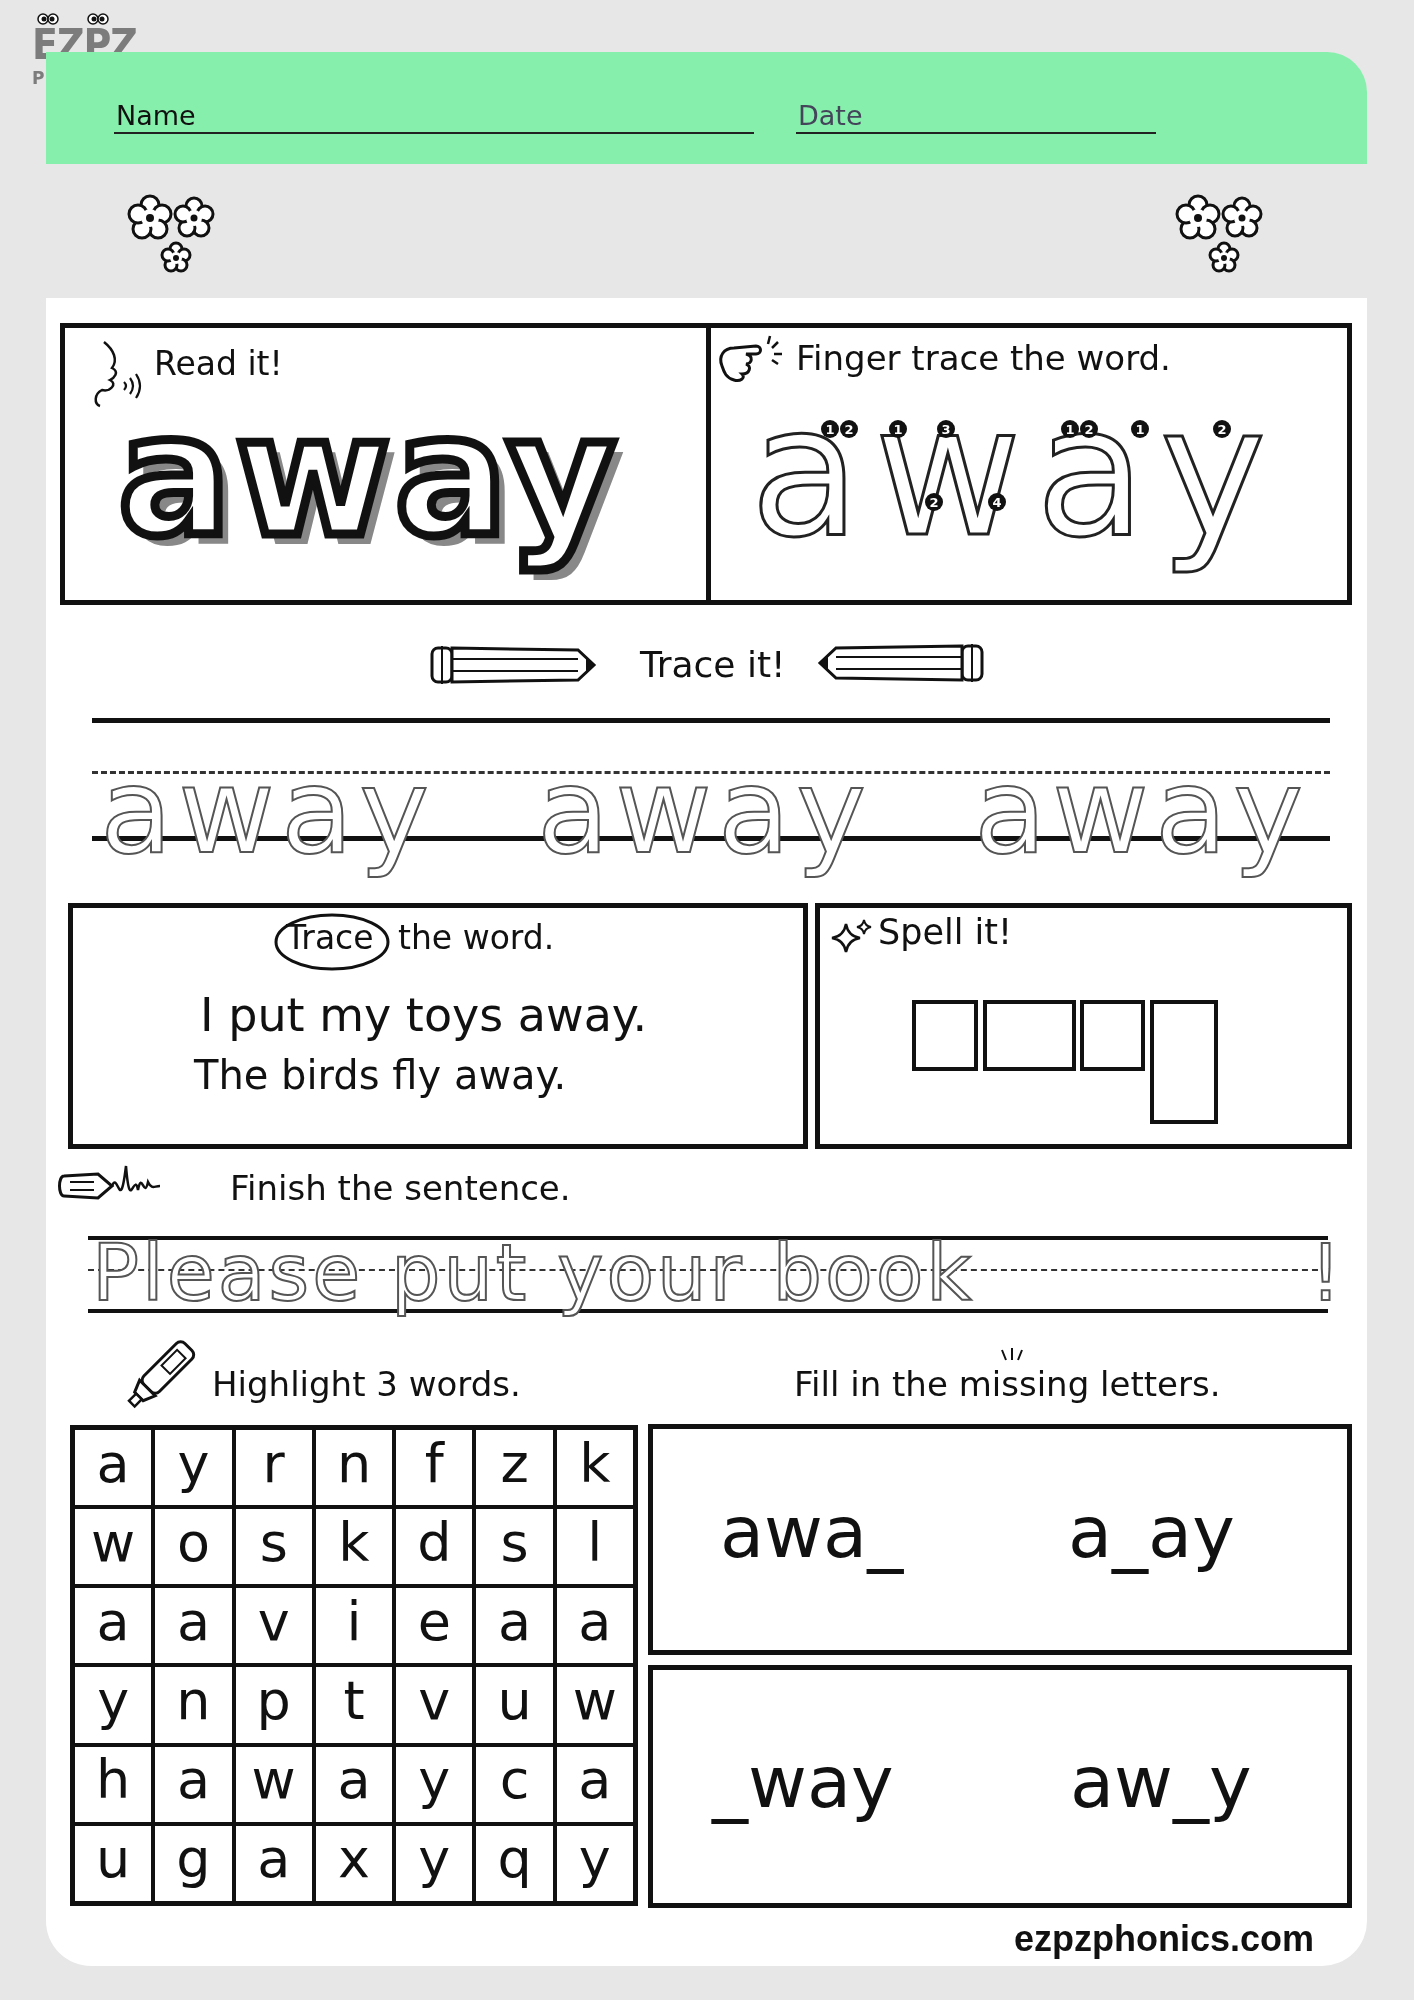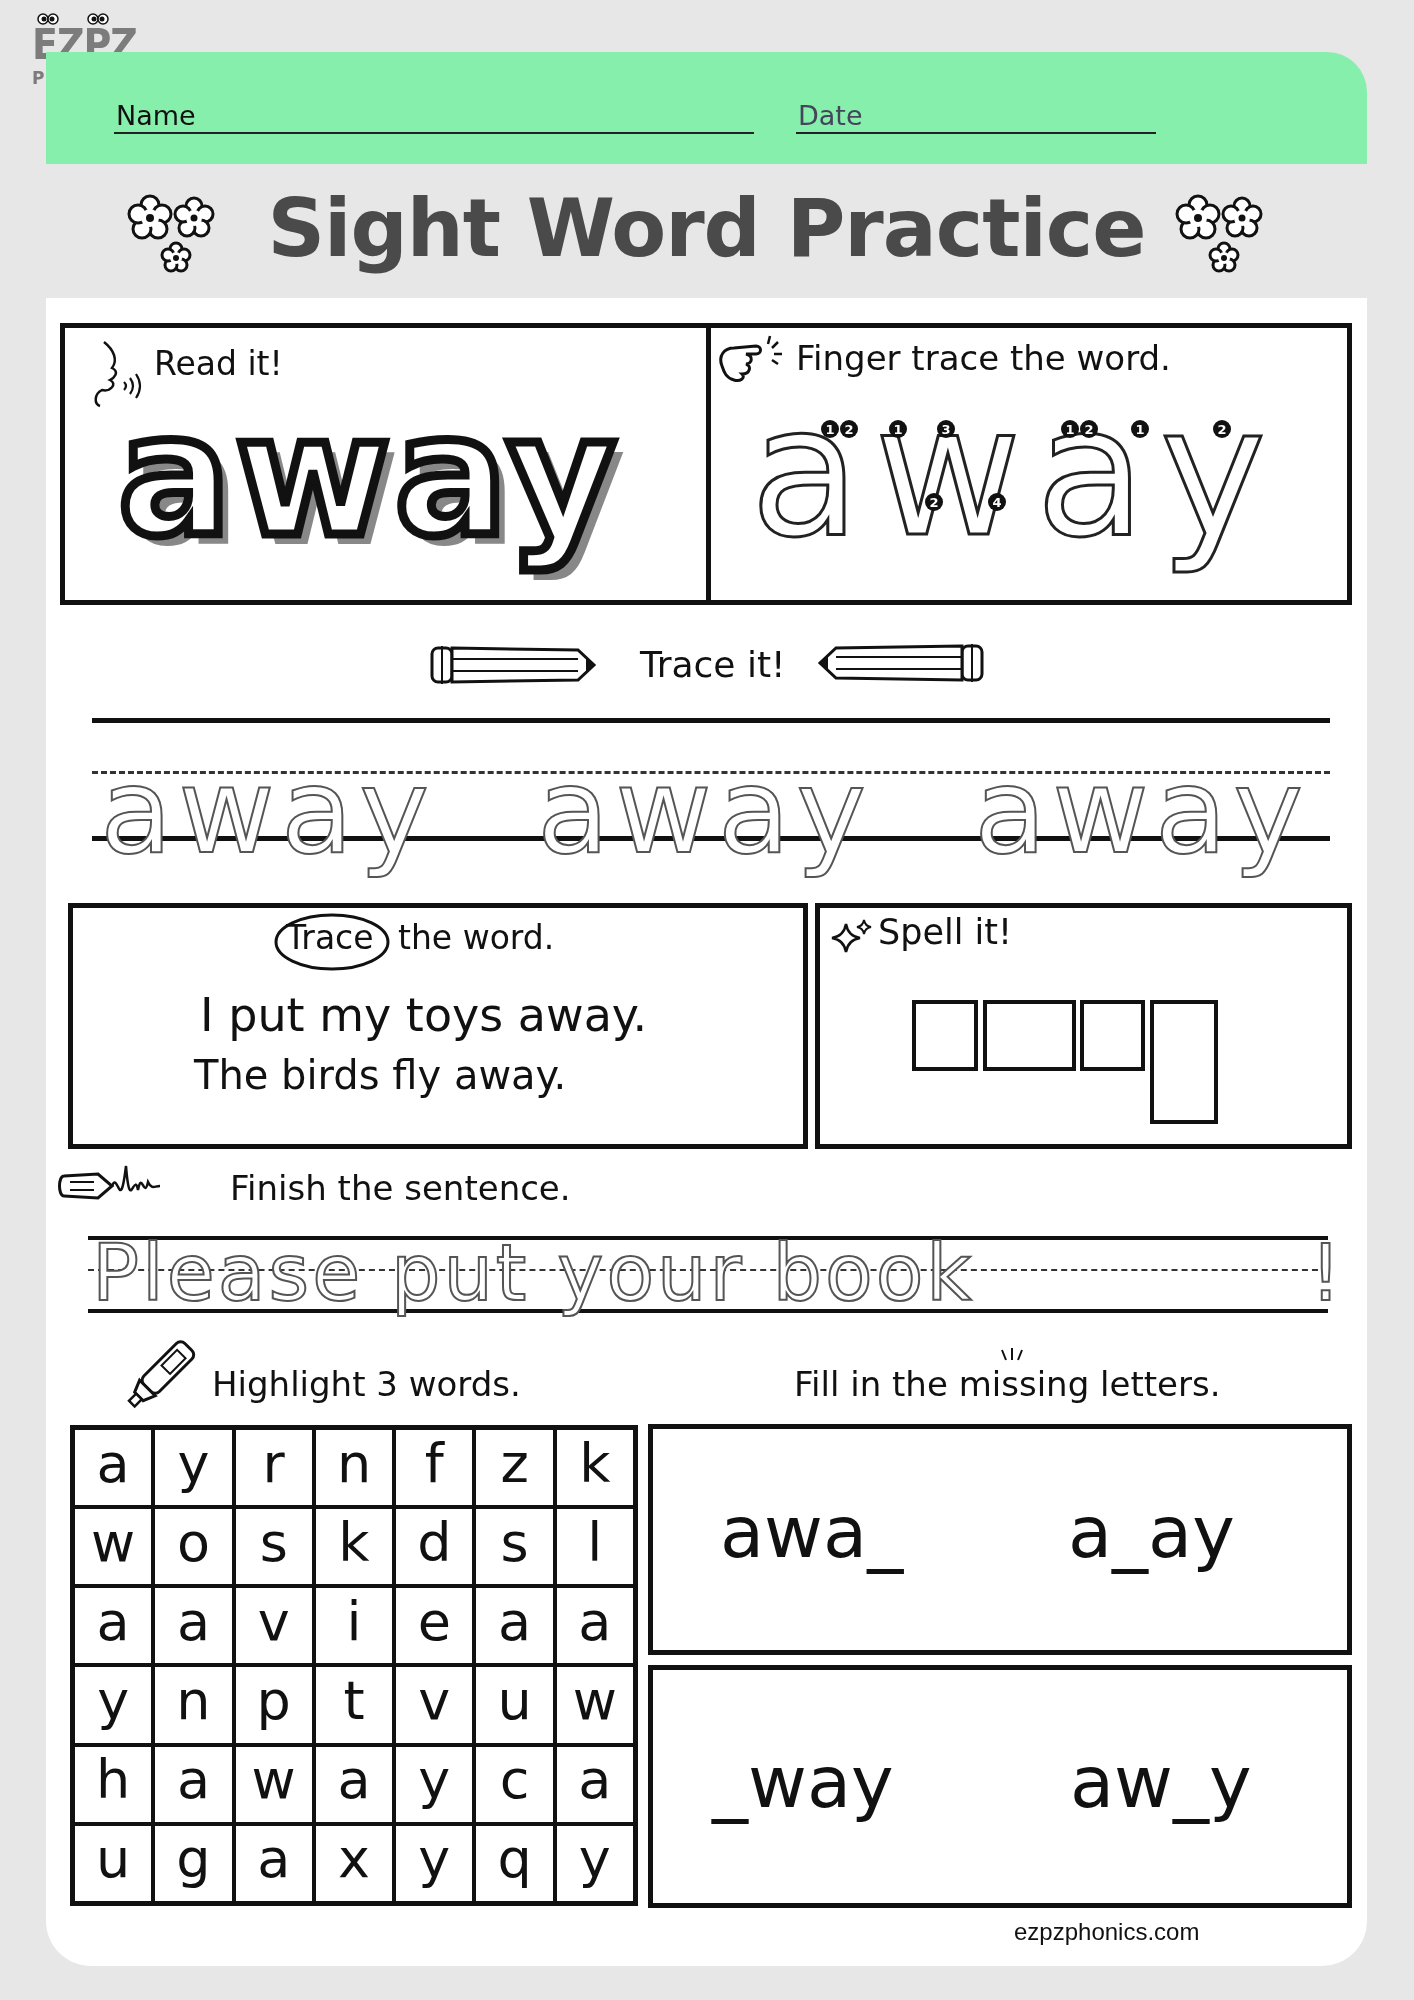--- a/index.html
+++ b/index.html
@@ -38,21 +38,21 @@
   .dashed-line { position: absolute; height: 0; border-top: 3px dashed #333; }
   .dotted-text { position: absolute; font-family: "DejaVu Sans", sans-serif; color: #fff; -webkit-text-stroke: 2px #555; white-space: nowrap; line-height: 1; letter-spacing: 6px; }
 
   .spell-cell { position: absolute; border: 4px solid #111; background: #fff; }
 
   .grid { position: absolute; display: grid; grid-template-columns: repeat(7, 1fr); grid-template-rows: repeat(6, 1fr); border: 3px solid #111; }
   .grid-cell { border: 2px solid #111; display: flex; align-items: center; justify-content: center; font-family: "DejaVu Sans", sans-serif; font-size: 54px; line-height: 1; padding-bottom: 8px; }
 
   .missing { position: absolute; font-family: "DejaVu Sans", sans-serif; font-size: 72px; white-space: nowrap; }
 
-  .footer { position: absolute; font-family: "Liberation Sans", sans-serif; font-weight: normal; font-size: 24px; color: #111; }
+  .footer { position: absolute; font-family: "Liberation Sans", sans-serif; font-weight: bold; font-size: 36px; color: #111; }
 
   svg { overflow: visible; }
 </style>
 </head>
 <body>
 
 <div class="abs logo">
   <span class="eyes" style="left:8px;">
     <svg width="90" height="16">
         <circle cx="7" cy="9" r="5" fill="#fff" stroke="#111" stroke-width="1.5"></circle>
@@ -101,21 +101,20 @@
           <circle cx="5" cy="7" r="6"></circle>
           <circle cx="-5" cy="7" r="6"></circle>
           <circle cx="-8" cy="-3" r="6"></circle>
           <circle cx="0" cy="0" r="6" stroke="none"></circle>
         </g>
     </g>
     <circle cx="28" cy="32" r="4" fill="#111"></circle>
       <circle cx="72" cy="32" r="3.5" fill="#111"></circle>
       <circle cx="54" cy="72" r="3" fill="#111"></circle>
   </svg>
-  <div class="title-text">Sight Word Practice</div>
   <svg class="abs" style="left:1124px; top:22px;" width="130" height="90">
     <g fill="#fff" stroke="#111" stroke-width="3">
       <g transform="translate(28,32)">
           <circle cx="0" cy="-13" r="9"></circle>
           <circle cx="12" cy="-4" r="9"></circle>
           <circle cx="8" cy="11" r="9"></circle>
           <circle cx="-8" cy="11" r="9"></circle>
           <circle cx="-12" cy="-4" r="9"></circle>
           <circle cx="0" cy="0" r="9" stroke="none"></circle>
         </g>

